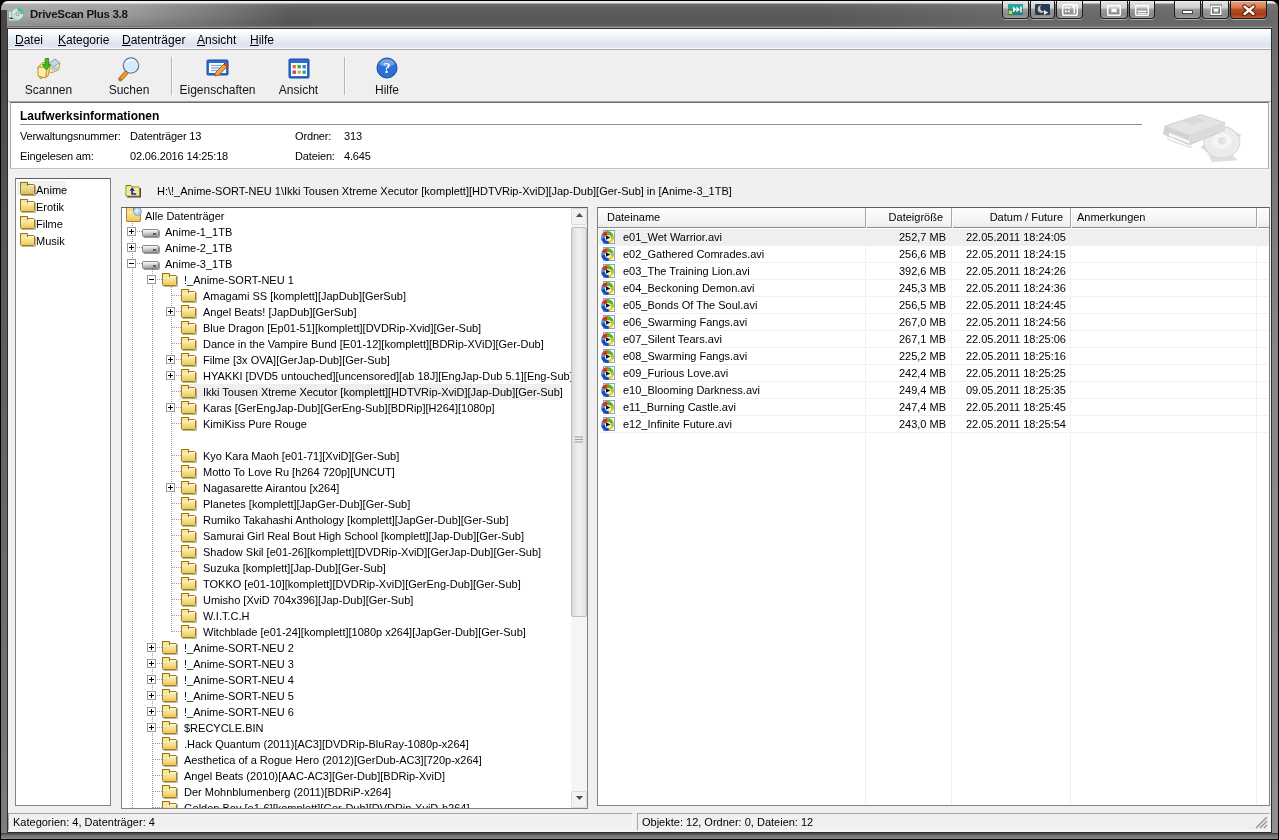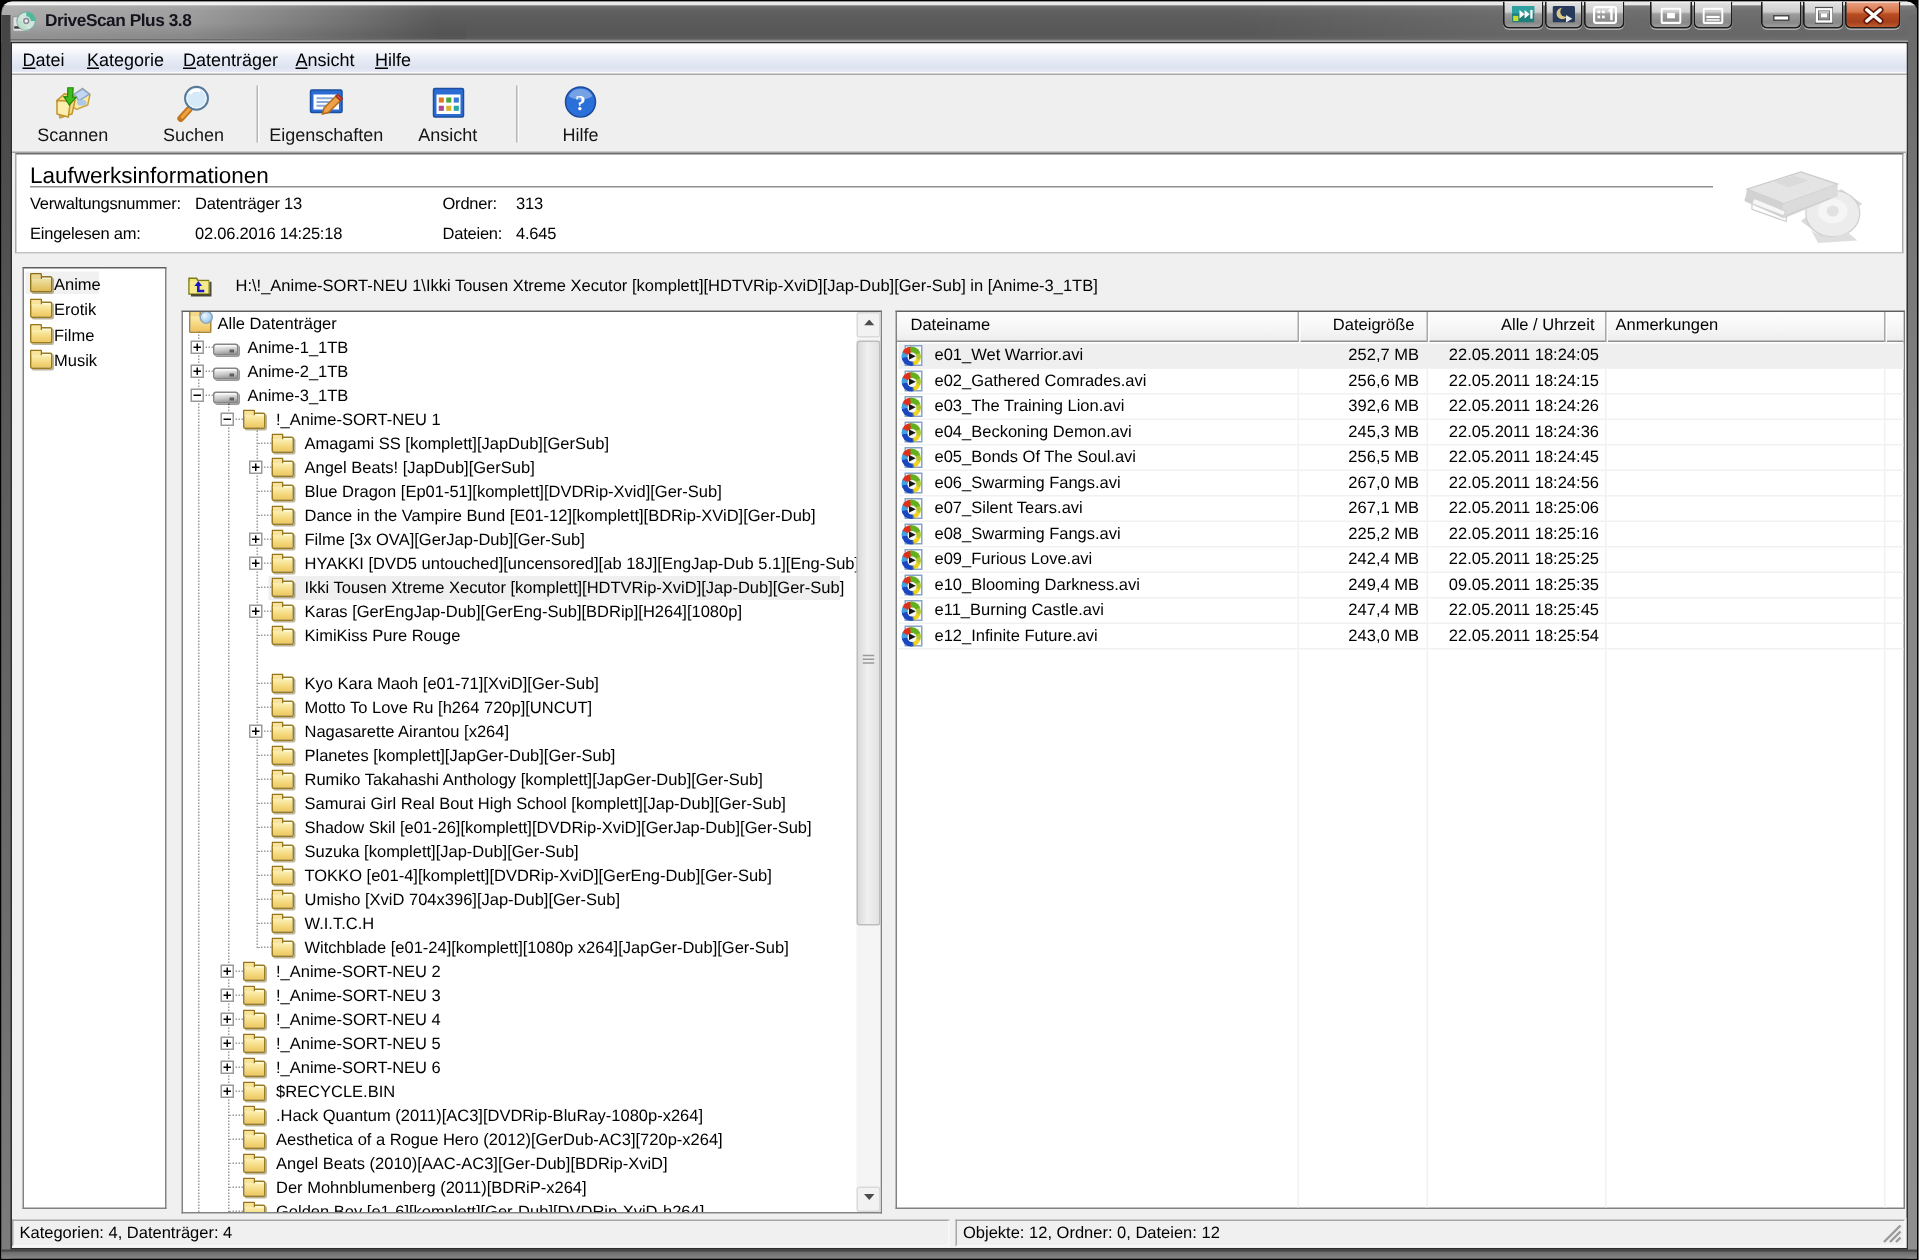--- a/index.html
+++ b/index.html
@@ -24,21 +24,21 @@
 #menu{position:absolute;left:8px;top:29px;width:1263px;height:19px;background:linear-gradient(180deg,#fdfdfe 0 3px,#edf0f8 8px,#e1e6f3 14px,#dde2f0 16px,#e7eaf5 19px);font-size:12px}
 #menu span{position:absolute;top:4px}
 #menu u{text-decoration-thickness:1px}
 
 #tool{position:absolute;left:8px;top:50px;width:1263px;height:52px;background:#efefef;border-bottom:1px solid #a5a5a5}
 .tbtn{position:absolute;top:4px;text-align:center;font-size:12px;color:#151515}
 .tbtn svg{display:block;margin:2px auto 1px}
 .tsep{position:absolute;top:7px;width:1px;height:38px;background:#b6b6b6;box-shadow:1px 0 0 #fbfbfb}
 
 #info{position:absolute;left:10px;top:102px;width:1259px;height:67px;background:#fff;border:1px solid #ababab;border-top-color:#6e6e6e;border-bottom-color:#c2c2c2}
-#info .hd{position:absolute;left:9px;top:6px;font-weight:normal;font-size:15px}
+#info .hd{position:absolute;left:9px;top:6px;font-weight:bold;font-size:12px}
 #info .rule{position:absolute;left:9px;top:21px;width:1122px;height:1px;background:#8f8f8f}
 #info .t{position:absolute;font-size:11px;letter-spacing:-.15px}
 
 #cats{position:absolute;left:15px;top:178px;width:96px;height:628px;background:#fff;border:1px solid #828282;border-top-color:#5f5f5f}
 .crow{position:absolute;left:1px;height:17px;width:93px}
 .crow .lb{position:absolute;left:19px;top:3px}
 .csel::after{content:"";position:absolute;left:0;top:0;width:49px;height:15px;background:rgba(0,0,0,.055)}
 
 #pathic{left:124px;top:182px}
 #pathtx{left:157px;top:185px;white-space:nowrap}
@@ -383,21 +383,21 @@
       <span class="tx" style="left:81px">Shadow Skil [e01-26][komplett][DVDRip-XviD][GerJap-Dub][Ger-Sub]</span>
     </div>
 <div class="trow" style="top:352px;width:460px">
       <i class="hl" style="left:49px;width:10px"></i>
       <span class="fo" style="left:59px"></span>
       <span class="tx" style="left:81px">Suzuka [komplett][Jap-Dub][Ger-Sub]</span>
     </div>
 <div class="trow" style="top:368px;width:460px">
       <i class="hl" style="left:49px;width:10px"></i>
       <span class="fo" style="left:59px"></span>
-      <span class="tx" style="left:81px">TOKKO [e01-4][komplett][DVDRip-XviD][GerEng-Dub][Ger-Sub]</span>
+      <span class="tx" style="left:81px">TOKKO [e01-10][komplett][DVDRip-XviD][GerEng-Dub][Ger-Sub]</span>
     </div>
 <div class="trow" style="top:384px;width:460px">
       <i class="hl" style="left:49px;width:10px"></i>
       <span class="fo" style="left:59px"></span>
       <span class="tx" style="left:81px">Umisho [XviD 704x396][Jap-Dub][Ger-Sub]</span>
     </div>
 <div class="trow" style="top:400px;width:460px">
       <i class="hl" style="left:49px;width:10px"></i>
       <span class="fo" style="left:59px"></span>
       <span class="tx" style="left:81px">W.I.T.C.H</span>
@@ -488,21 +488,21 @@
       </g>
     </svg>
 
 </div>
 <div id="list">
 <div id="lhead">
 <div class="c" style="left:9px">Dateiname</div>
 <div class="sep" style="left:267px"></div>
 <div class="c" style="right:326px">Dateigröße</div>
 <div class="sep" style="left:353px"></div>
-<div class="c" style="right:206px">Alle / Uhrzeit</div>
+<div class="c" style="right:206px">Datum / Future</div>
 <div class="sep" style="left:472px"></div>
 <div class="c" style="left:479px">Anmerkungen</div>
 <div class="sep" style="left:658px"></div>
 </div>
 <div class="lgrid" style="left:267px"></div>
 <div class="lgrid" style="left:353px"></div>
 <div class="lgrid" style="left:472px"></div>
 <div class="lgrid" style="left:658px"></div>
 <div class="lrow" style="top:21px;background:#efefef">
       <s class="fi">

